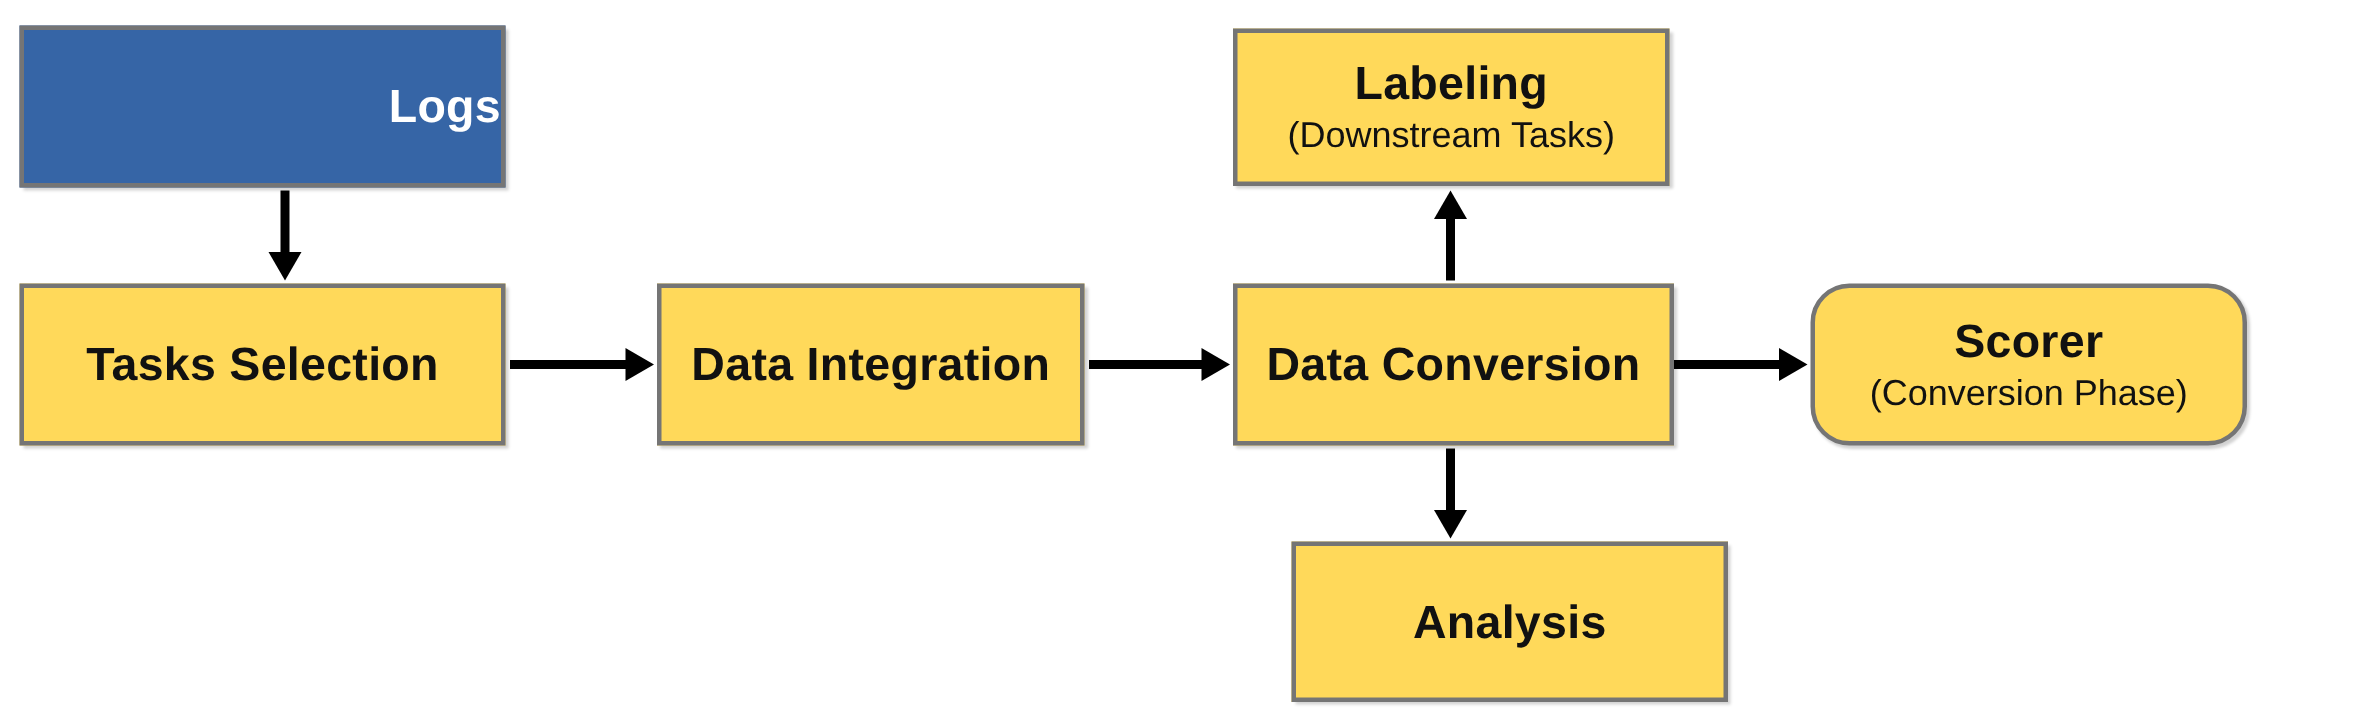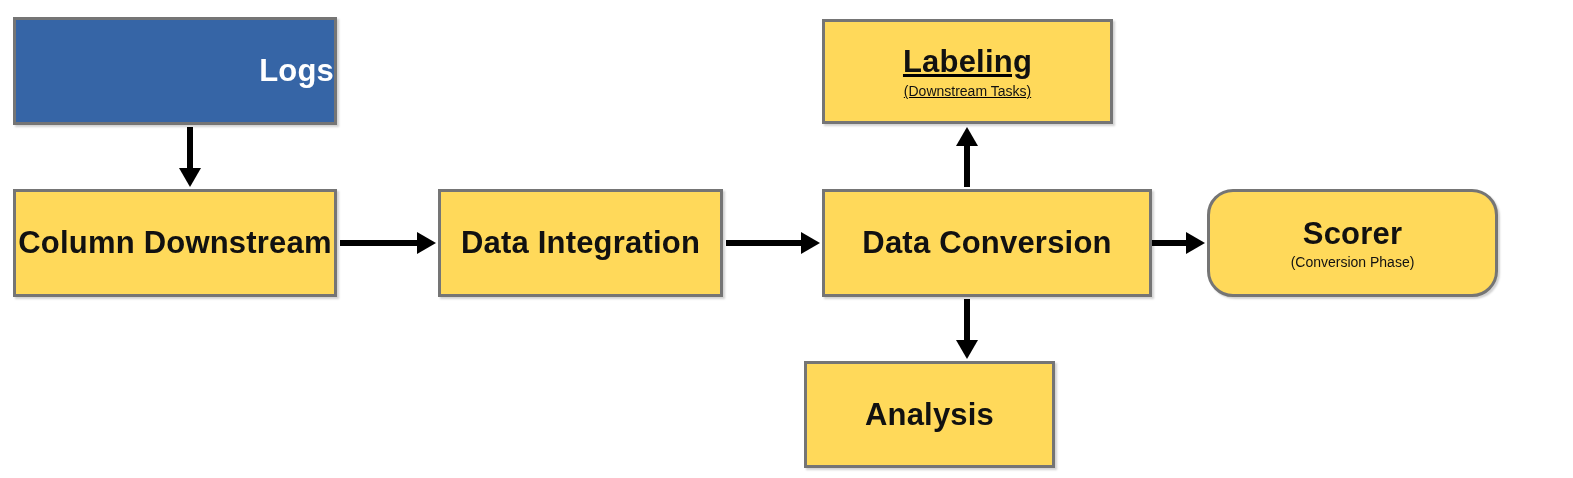--- a/index.html
+++ b/index.html
@@ -50,21 +50,21 @@
     font-size: 31px;
     font-weight: 700;
     line-height: 1.15;
     color: var(--text-dark, #111111);
     letter-spacing: 0.2px;
   }
   .node.blue .label {
     color: var(--text-light, #ffffff);
   }
   .node .sublabel {
-    font-size: 14px;
+    font-size: 24px;
     font-weight: 400;
     line-height: 1.15;
     margin-top: 3px;
     color: var(--text-dark, #111111);
   }
 </style>
 </head>
 <body>
 
 <div class="canvas">
@@ -94,37 +94,37 @@
       <line class="arrow-line" x1="967" y1="299" x2="967" y2="341"></line>
       <polygon class="arrow-head" points="956,340 978,340 967,359"></polygon>
     </g>
   </svg>
 
   <div class="node blue" style="left:13px; top:17px; width:324px; height:108px;align-items:flex-end;">
     <div class="label">Logs</div>
   </div>
 
   <div class="node" style="left:13px; top:189px; width:324px; height:108px;">
-    <div class="label">Column Downstream</div>
+    <div class="label">Tasks Selection</div>
   </div>
 
   <div class="node" style="left:438px; top:189px; width:285px; height:108px;">
     <div class="label">Data Integration</div>
   </div>
 
-  <div class="node" style="left:822px; top:189px; width:330px; height:108px;">
+  <div class="node" style="left:822px; top:189px; width:294px; height:108px;">
     <div class="label">Data Conversion</div>
   </div>
 
-  <div class="node" style="left:822px; top:19px; width:291px; height:105px;text-decoration:underline;">
+  <div class="node" style="left:822px; top:19px; width:291px; height:105px;">
     <div class="label">Labeling</div>
     <div class="sublabel">(Downstream Tasks)</div>
   </div>
 
-  <div class="node" style="left:804px; top:361px; width:251px; height:107px;align-items:center;">
+  <div class="node" style="left:861px; top:361px; width:291px; height:107px;align-items:center;">
     <div class="label">Analysis</div>
   </div>
 
   <div class="node" style="left:1207px; top:189px; width:291px; height:108px;border-radius:26px;">
     <div class="label">Scorer</div>
     <div class="sublabel">(Conversion Phase)</div>
   </div>
 
 </div>
 

